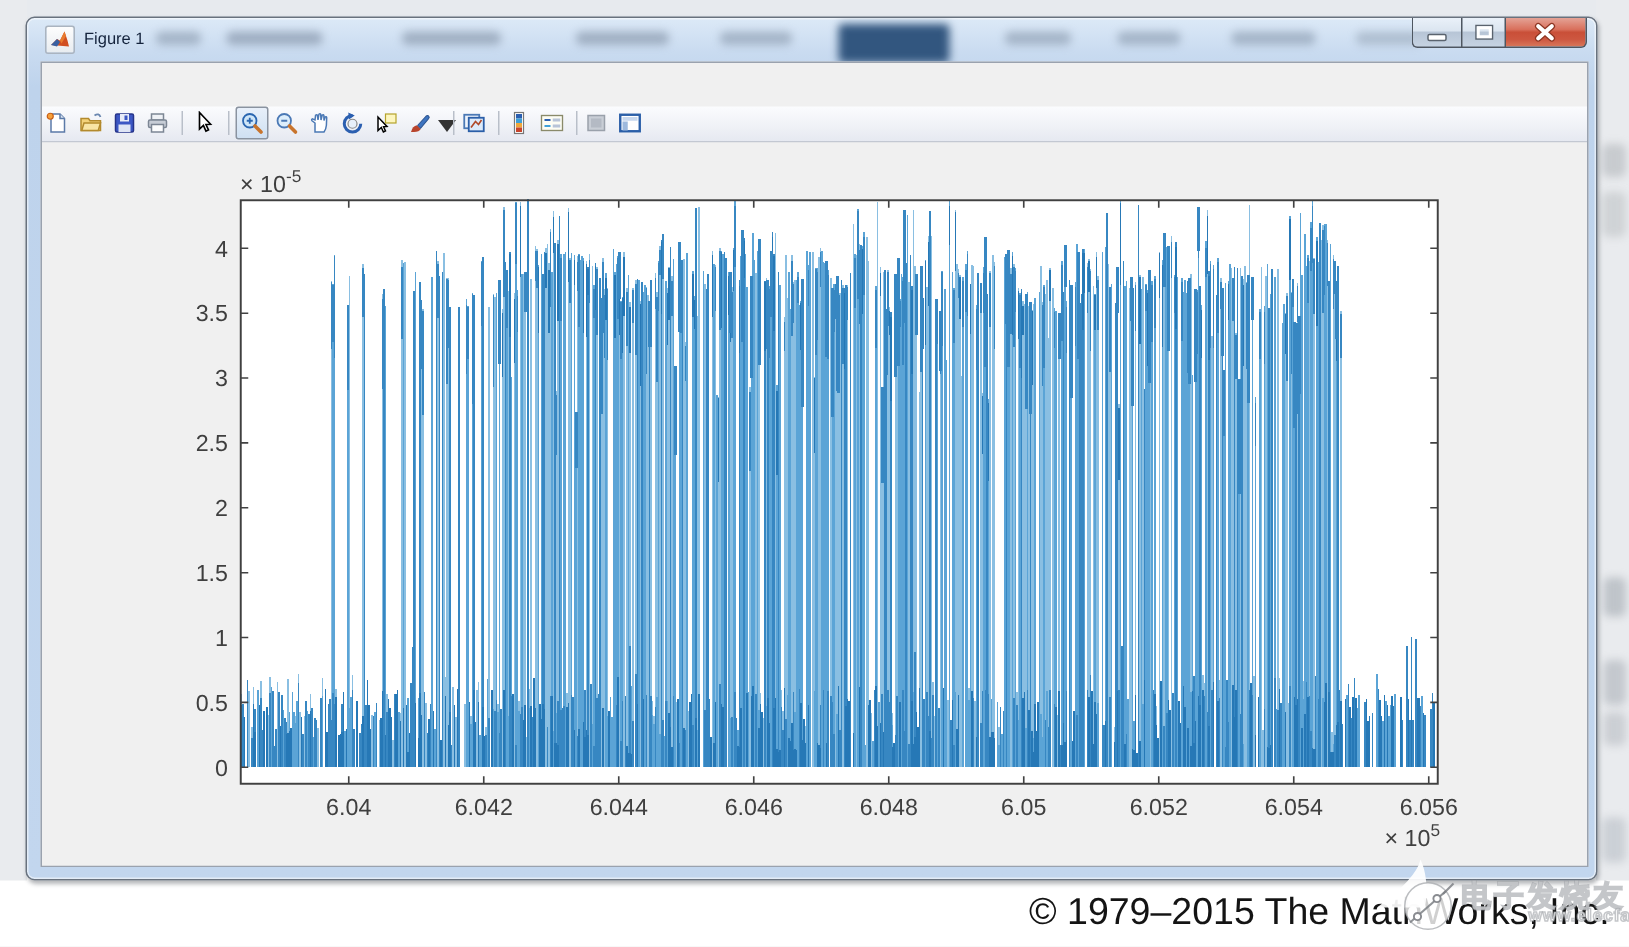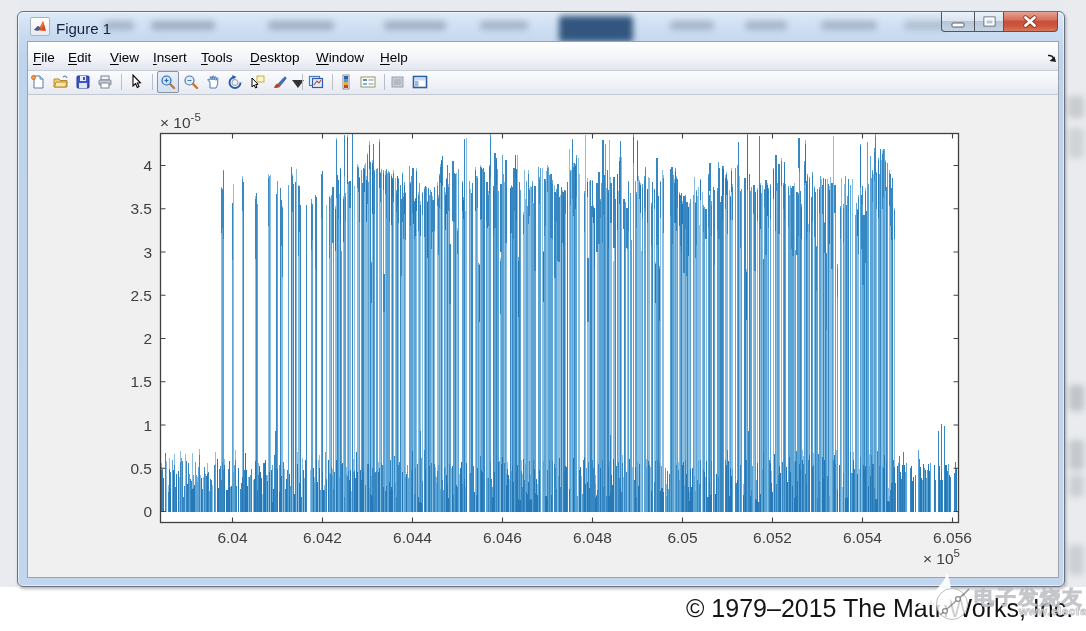--- a/index.html
+++ b/index.html
@@ -12,21 +12,21 @@
   #bg-right{left:1064px;top:0;width:22px;height:587px;background:#e9ebee;}
   .smudge{position:absolute;border-radius:4px;filter:blur(3px);}
   
   #win{left:17px;top:11px;width:1046px;height:574px;border:1px solid #69727e;
        border-radius:6px;overflow:hidden;
        background:linear-gradient(180deg,#dce9f7 0%,#c9dbf0 4%,#bed3ec 8%,#c2d6ee 100%);
        box-shadow:inset 0 0 0 1px rgba(255,255,255,.55), 1px 2px 3px rgba(40,45,55,.35);}
   
   #ticon{left:12px;top:5px;width:18px;height:17px;background:linear-gradient(180deg,#fdfdfd,#e8ecf0);
          border:1px solid #aab4c0;border-radius:2px;}
-  #ttext{left:38px;top:8px;font-size:15px;color:#14233c;}
+  #ttext{left:38px;top:8px;font-size:11px;color:#14233c;}
   
   .wbtn{position:absolute;top:-1px;height:21px;border:1px solid #4e5660;box-sizing:border-box;}
   #b-min{left:923px;width:33px;background:linear-gradient(180deg,#eaf1f9 0%,#dbe5f0 45%,#b7c5d6 50%,#c6d3e2 100%);border-radius:0 0 0 4px;border-right:none;}
   #b-max{left:956px;width:30px;background:linear-gradient(180deg,#eaf1f9 0%,#dbe5f0 45%,#b7c5d6 50%,#c6d3e2 100%);}
   #b-close{left:986px;width:54px;background:linear-gradient(180deg,#e4a396 0%,#d9705c 40%,#c94f38 50%,#cd5740 75%,#d8775a 100%);border-radius:0 0 4px 0;border-left:none;}
   
   #client{left:9px;top:29px;width:1030px;height:535px;border:1px solid #9aa2ae;background:#f0f0f0;}
   #menubar{left:0;top:0;width:1030px;height:29px;
            background:linear-gradient(180deg,#ffffff 0%,#f4f5f9 55%,#e3e6ef 100%);
            border-bottom:1px solid #c9cdd8;box-sizing:border-box;}
@@ -80,34 +80,20 @@
       </svg></div>
   <div id="b-close" class="wbtn"><svg width="52" height="19">
         <g stroke="#8d3522" stroke-width="4.4" stroke-linecap="round">
           <path d="M21.5 5.5 L30.5 13.5 M30.5 5.5 L21.5 13.5"></path>
         </g>
         <g stroke="#fff" stroke-width="2.8" stroke-linecap="round">
           <path d="M21.5 5.5 L30.5 13.5 M30.5 5.5 L21.5 13.5"></path>
         </g>
       </svg></div>
   <div id="client" class="abs">
-    <div id="menubar" class="abs">
-        <div class="mi" style="left:5px;"><u>F</u>ile</div>
-    <div class="mi" style="left:40px;"><u>E</u>dit</div>
-    <div class="mi" style="left:82px;"><u>V</u>iew</div>
-    <div class="mi" style="left:125px;"><u>I</u>nsert</div>
-    <div class="mi" style="left:173px;"><u>T</u>ools</div>
-    <div class="mi" style="left:222px;"><u>D</u>esktop</div>
-    <div class="mi" style="left:288px;"><u>W</u>indow</div>
-    <div class="mi" style="left:352px;"><u>H</u>elp</div>
-    <svg class="abs" style="left:1019px;top:12px;" width="10" height="9" viewBox="0 0 10 9">
-          <path d="M1 1.5 Q5 1 6.5 4" fill="none" stroke="#1a1a1a" stroke-width="1.5"></path>
-          <path d="M9 8 L2.5 7 L7.5 2.5 Z" fill="#1a1a1a"></path>
-        </svg>
-      </div>
     <div id="toolbar" class="abs">
         <svg class="ticn" style="left:2px;" width="16" height="16" viewBox="0 0 16 16">
           <path d="M4 2h6l3 3v9H4z" fill="#fff" stroke="#5b7aa8" stroke-width="1"></path>
           <path d="M10 2v3h3" fill="#dce6f2" stroke="#5b7aa8" stroke-width="1"></path>
           <circle cx="3.5" cy="3.5" r="2" fill="#f6a13b" stroke="#c85f18" stroke-width="0.8"></circle>
         </svg>
     <svg class="ticn" style="left:25px;" width="16" height="16" viewBox="0 0 16 16">
           <path d="M1 5 L6 5 L7 6.5 L14 6.5 L14 13 L1 13 Z" fill="#f3d27a" stroke="#b38a2d" stroke-width="1"></path>
           <path d="M3 8 L14 8 L12.5 13 L1.5 13 Z" fill="#f9e5a5" stroke="#b38a2d" stroke-width="1"></path>
           <path d="M10 3 q3 -2 4 1" fill="none" stroke="#6a87b0" stroke-width="1.2"></path>

